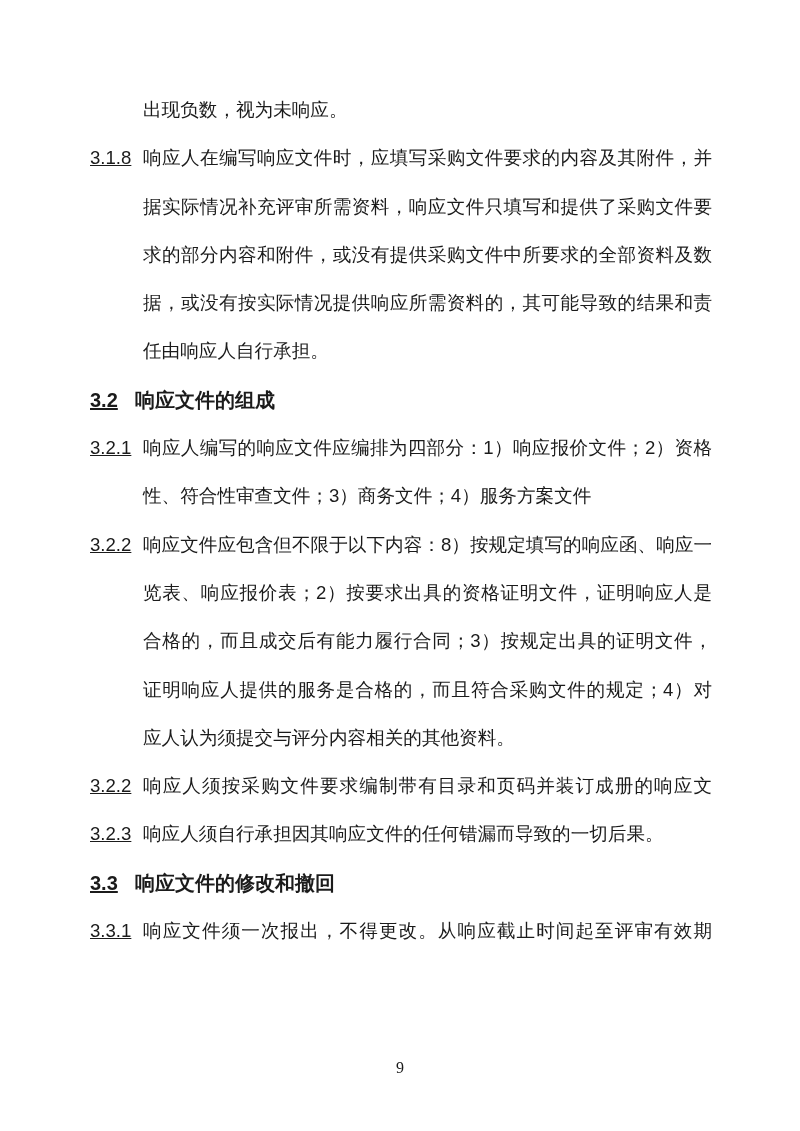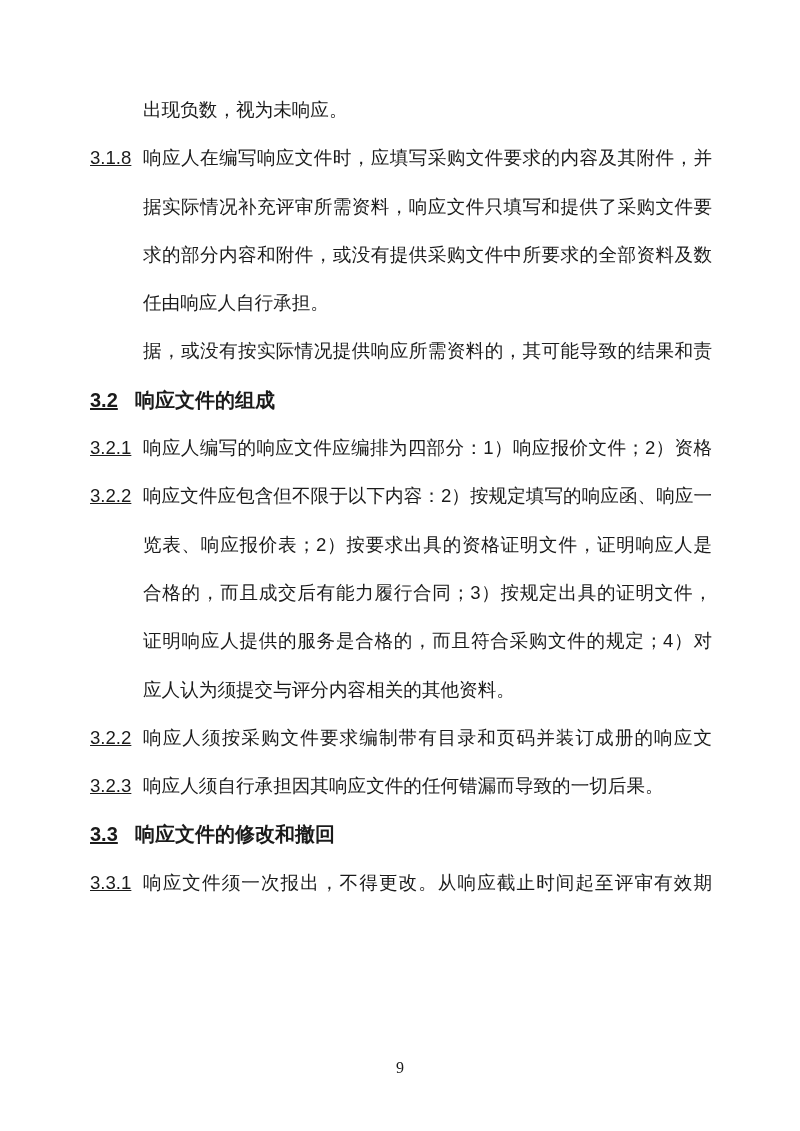--- a/index.html
+++ b/index.html
@@ -83,42 +83,45 @@
     </div>
 
     <div class="line cont justify">
       <span>据实际情况补充评审所需资料，响应文件只填写和提供了采购文件要</span>
     </div>
 
     <div class="line cont justify">
       <span>求的部分内容和附件，或没有提供采购文件中所要求的全部资料及数</span>
     </div>
 
+    <div class="line cont justify">
+      <span>据，或没有按实际情况提供响应所需资料的，其可能导致的结果和责</span>
+    </div>
+
     <div class="line cont left">
       <span>任由响应人自行承担。</span>
-    </div>
-
-    <div class="line cont justify">
-      <span>据，或没有按实际情况提供响应所需资料的，其可能导致的结果和责</span>
     </div>
 
     <div class="line heading left">
       <span class="num">3.2</span>
       <span>响应文件的组成</span>
     </div>
 
     <div class="line item justify">
       <span class="num">3.2.1</span>
       <span>响应人编写的响应文件应编排为四部分：1）响应报价文件；2）资格</span>
     </div>
 
+    <div class="line cont left">
+      <span>性、符合性审查文件；3）商务文件；4）服务方案文件</span>
+    </div>
 
     <div class="line item justify">
       <span class="num">3.2.2</span>
-      <span>响应文件应包含但不限于以下内容：2）按规定填写的响应函、响应一</span>
+      <span>响应文件应包含但不限于以下内容：8）按规定填写的响应函、响应一</span>
     </div>
 
     <div class="line cont justify">
       <span>览表、响应报价表；2）按要求出具的资格证明文件，证明响应人是</span>
     </div>
 
     <div class="line cont justify">
       <span>合格的，而且成交后有能力履行合同；3）按规定出具的证明文件，</span>
     </div>
 

